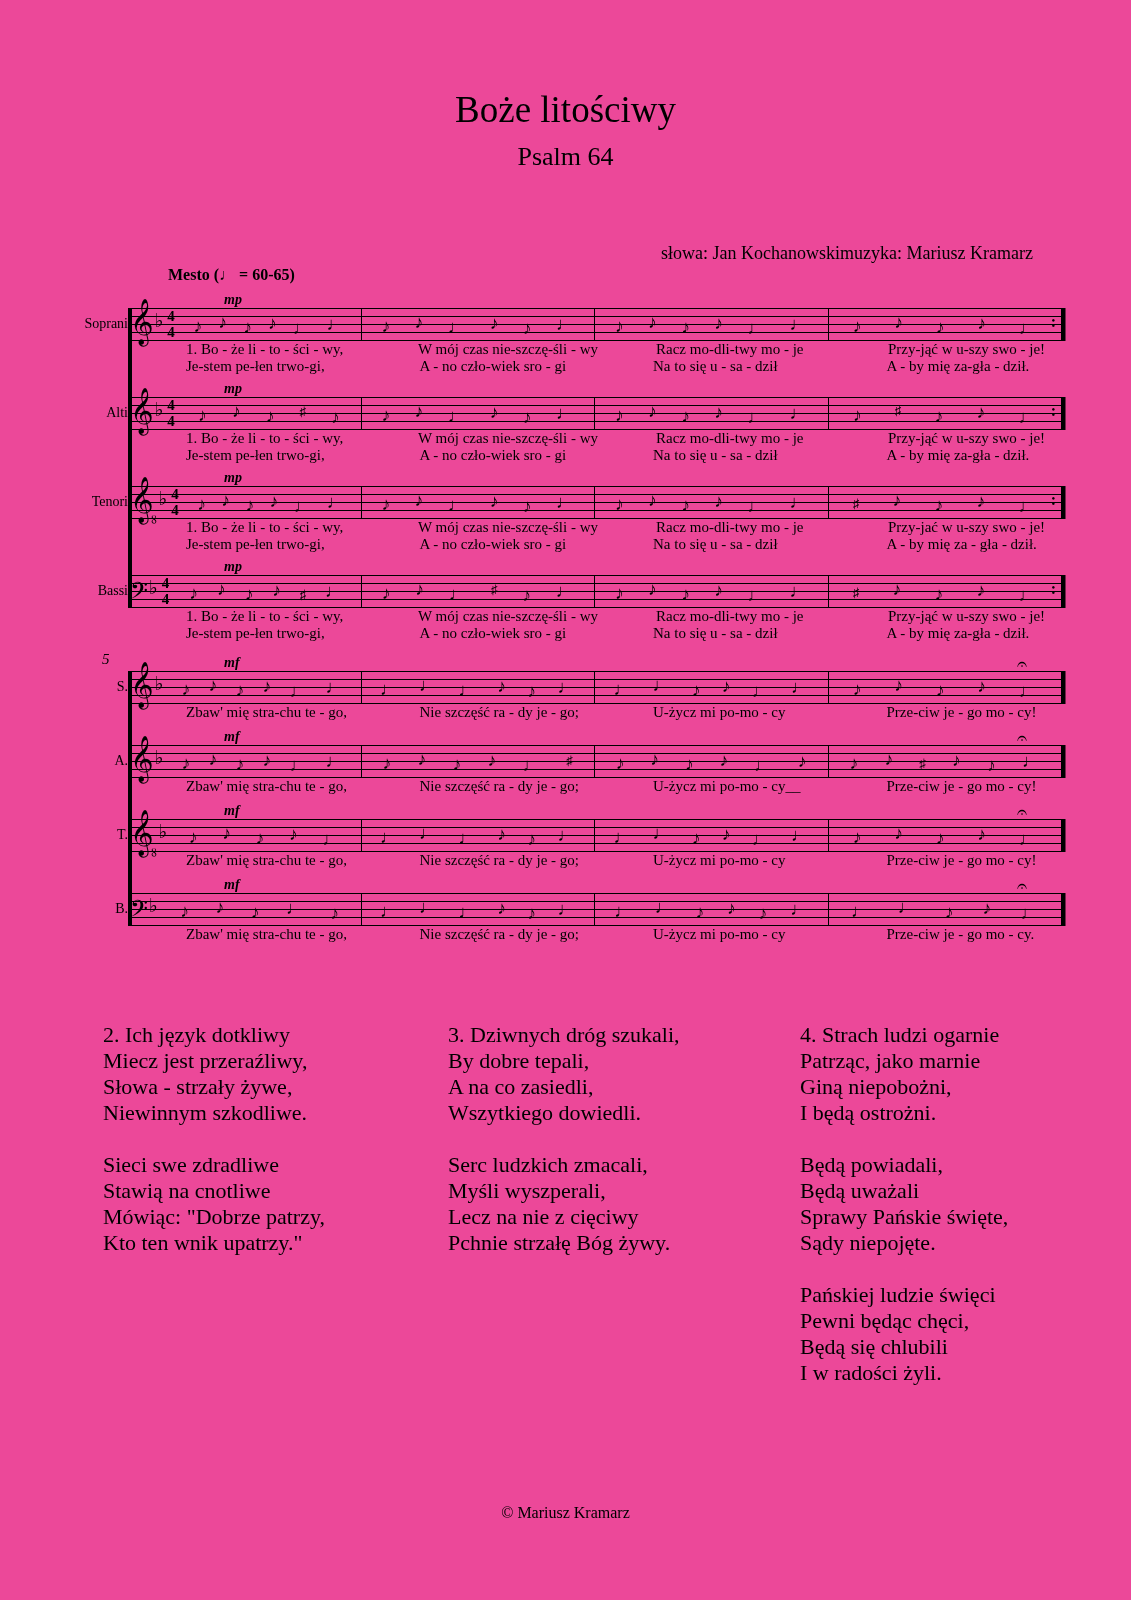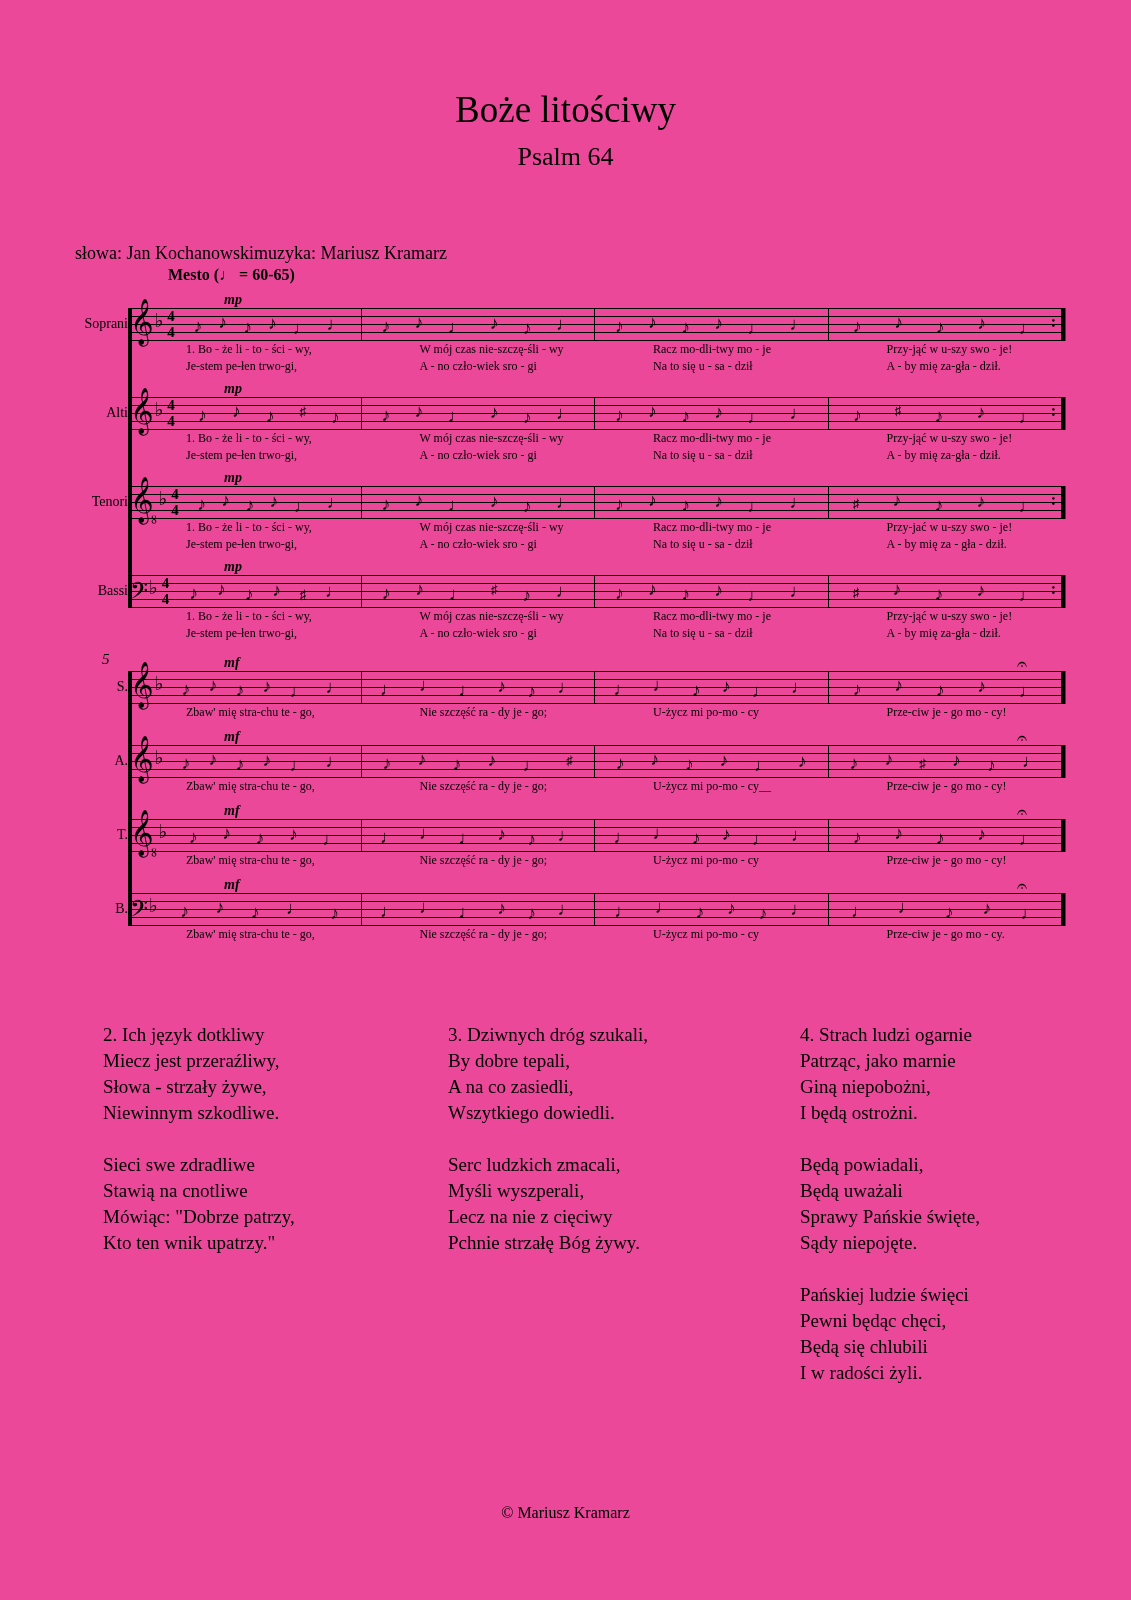--- a/index.html
+++ b/index.html
@@ -2,21 +2,21 @@
 <html><head>
 <meta charset="utf-8">
 <style>
   * { box-sizing: border-box; margin: 0; padding: 0; }
   body { background: #888; font-family: "Liberation Serif", "DejaVu Serif", "DejaVu Sans", serif; color: #000; }
   .page { position: relative; width: 1131px; height: 1600px; background: #ec4899; margin: 0 auto; overflow: hidden; }
 
   .title { position: absolute; top: 88px; left: 0; width: 100%; text-align: center; font-size: 37px; }
   .subtitle { position: absolute; top: 142px; left: 0; width: 100%; text-align: center; font-size: 26px; }
 
-  .credits { position: absolute; top: 243px; left: 75px; right: 98px; display: flex; justify-content: flex-start; font-size: 18px; }
+  .credits { position: absolute; top: 243px; left: 75px; right: 98px; display: flex; justify-content: flex-end; font-size: 18px; }
   .tempo { position: absolute; top: 266px; left: 168px; font-size: 16px; font-weight: bold; }
 
   .system { position: absolute; left: 72px; width: 990px; }
   #system1 { top: 292px; }
   #system2 { top: 655px; }
   .sysbar { position: absolute; left: 56px; width: 4px; background: #000; }
   #system1 .sysbar { top: 16px; height: 300px; }
   #system2 .sysbar { top: 16px; height: 255px; }
   .mnum { position: absolute; left: 30px; top: -4px; font-style: italic; font-size: 15px; }
 
@@ -38,29 +38,29 @@
   .notes span { font-size: 18px; line-height: 18px; display: inline-block; }
   .notes span:nth-child(1) { transform: translateY(9px); }
   .notes span:nth-child(2) { transform: translateY(5px); }
   .notes span:nth-child(3) { transform: translateY(10px); }
   .notes span:nth-child(4) { transform: translateY(6px); }
   .notes span:nth-child(5) { transform: translateY(11px); }
   .notes span:nth-child(6) { transform: translateY(7px); }
   .notes span:nth-child(7) { transform: translateY(9px); }
   .rdots { position: absolute; right: 5px; top: 5px; font-size: 16px; font-weight: bold; }
   .ferm { position: absolute; right: 34px; top: -17px; font-size: 18px; }
-  .lyr { display: flex; height: 17px; font-size: 12px; line-height: 17px; white-space: nowrap; gap: 48px; }
+  .lyr { display: flex; height: 17px; font-size: 15px; line-height: 17px; white-space: nowrap; gap: 48px; }
   .lyr .lchunk { flex: 1; padding-left: 10px; overflow: visible; }
   .lyr .lchunk:first-child { padding-left: 58px; }
 
   .verses { position: absolute; top: 1022px; left: 103px; width: 945px; display: flex; }
   .vcol { width: 345px; }
   .vcol + .vcol { width: 352px; }
   .vcol:last-child { width: 248px; }
-  .stanza { white-space: pre-line; font-size: 19px; line-height: 26px; margin-bottom: 26px; }
+  .stanza { white-space: pre-line; font-size: 22px; line-height: 26px; margin-bottom: 26px; }
 
   .footer { position: absolute; top: 1504px; left: 0; width: 100%; text-align: center; font-size: 16px; }
 </style>
 </head>
 <body>
 
 <div class="page">
 
   <div class="title">Boże litościwy</div>
   <div class="subtitle">Psalm 64</div>

